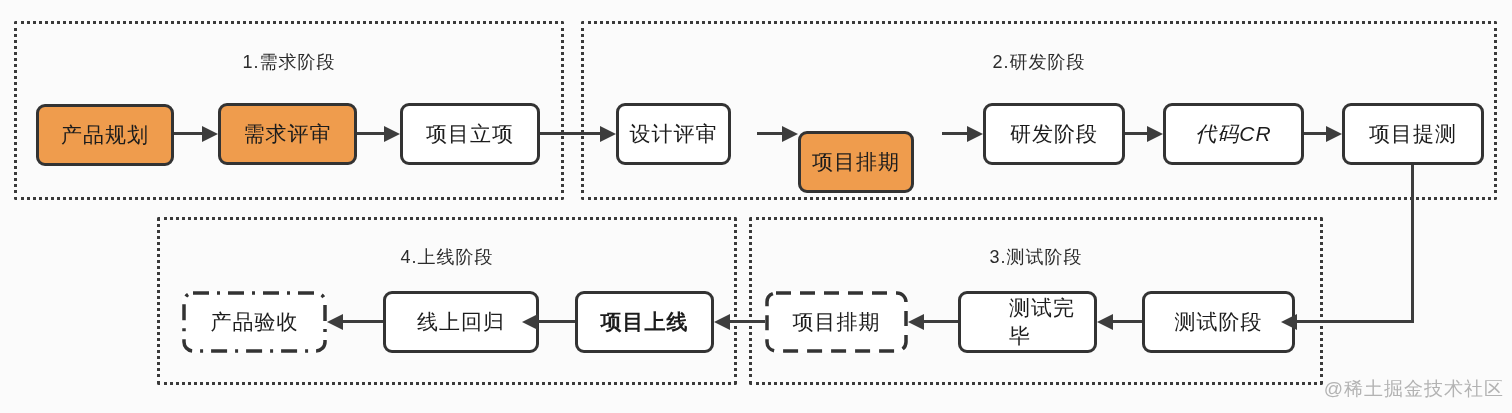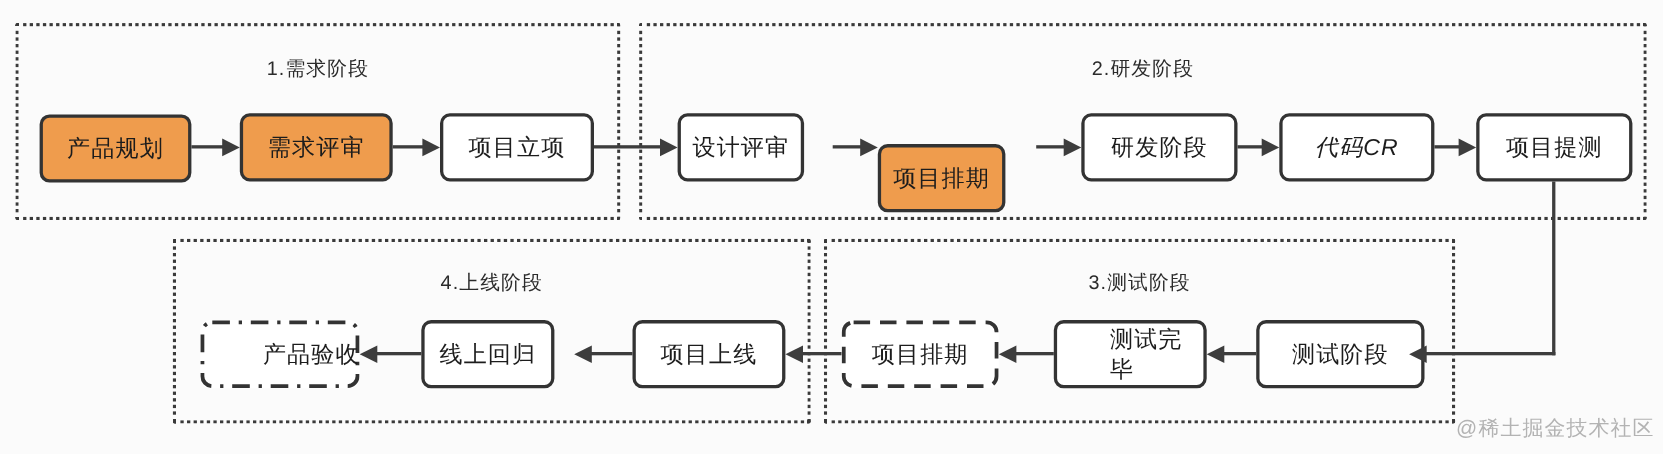--- a/index.html
+++ b/index.html
@@ -118,27 +118,27 @@
   </div>
   <div class="node" style="left:958px;top:291px;width:139px;padding-left:48px;">
     <span class="lbl">测试完毕</span>
   </div>
   <div class="node noborder" style="left:765px;top:291px;width:143px;">
     <svg class="border-overlay" viewBox="0 0 143 62" preserveAspectRatio="none">
       <rect x="2" y="2" width="139" height="58" rx="9" fill="none" stroke="#333333" stroke-width="3.5" stroke-dasharray="15 9"></rect>
     </svg>
     <span class="lbl">项目排期</span>
   </div>
-  <div class="node" style="left:575px;top:291px;width:139px;">
+  <div class="node" style="left:575px;top:291px;width:139px;font-weight:bold;">
     <span class="lbl">项目上线</span>
   </div>
-  <div class="node" style="left:383px;top:291px;width:121px;">
+  <div class="node" style="left:383px;top:291px;width:156px;">
     <span class="lbl">线上回归</span>
   </div>
-  <div class="node noborder" style="left:182px;top:291px;width:145px;justify-content:flex-end;">
+  <div class="node noborder" style="left:182px;top:291px;width:145px;">
     <svg class="border-overlay" viewBox="0 0 145 62" preserveAspectRatio="none">
       <rect x="2" y="2" width="141" height="58" rx="9" fill="none" stroke="#333333" stroke-width="3.5" stroke-dasharray="16 8 3 8"></rect>
     </svg>
     <span class="lbl">产品验收</span>
   </div>
 
   <div class="hline" style="left:174px;top:132px;width:30px;"></div>
   <div class="arrowhead right" style="left:202px;top:126px;"></div>
 
   <div class="hline" style="left:357px;top:132px;width:29px;"></div>

